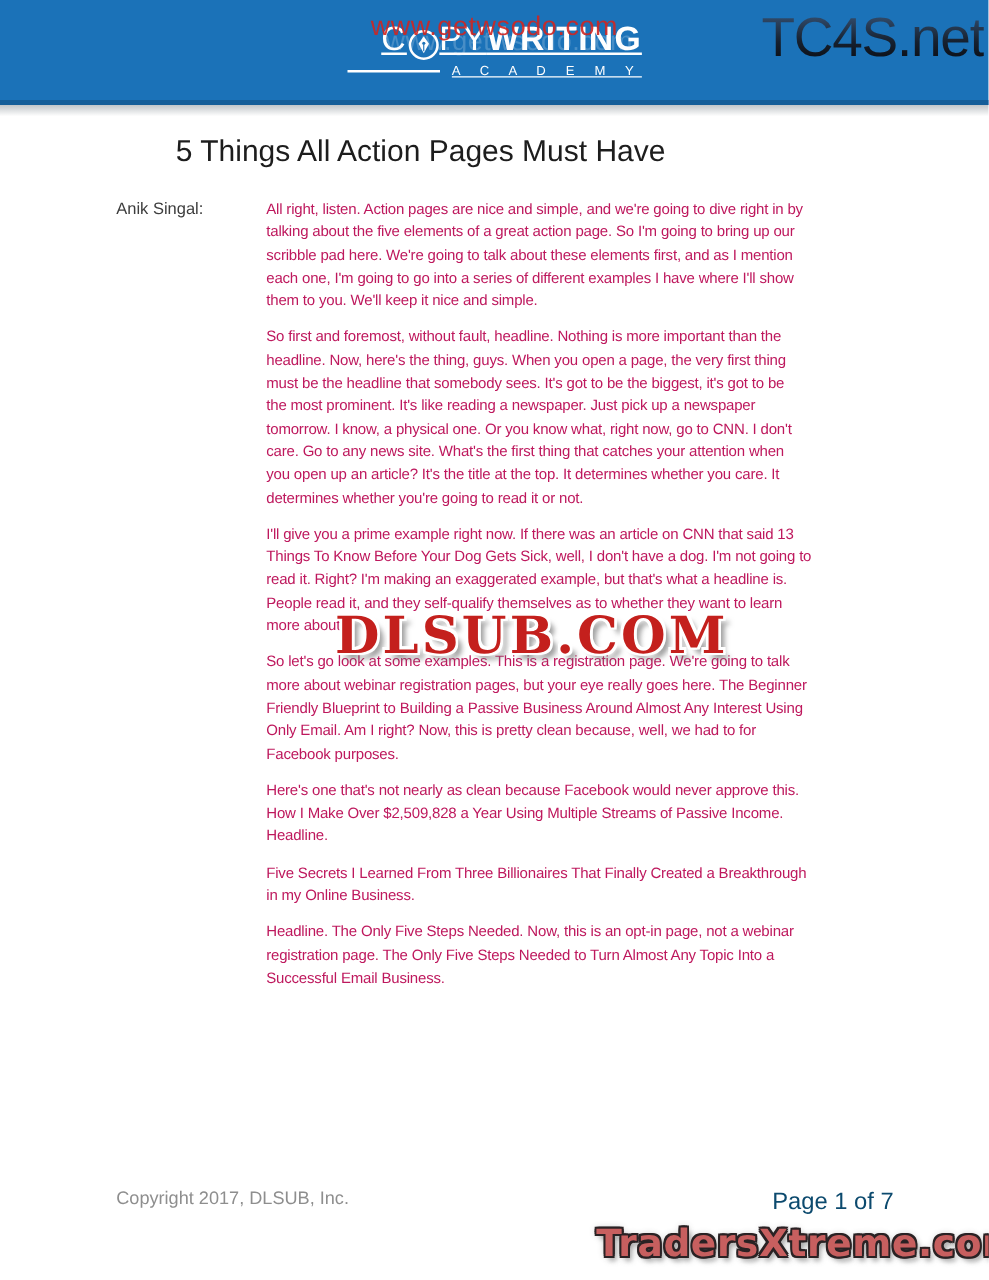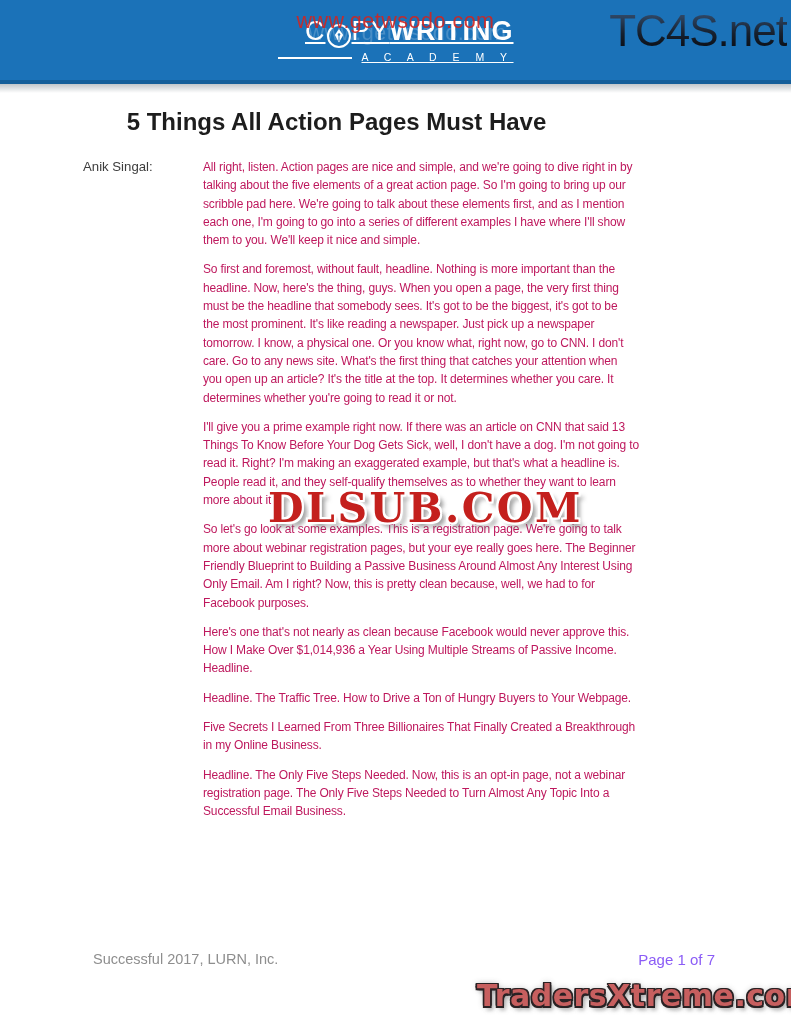--- a/index.html
+++ b/index.html
@@ -49,24 +49,24 @@
   }
   .getwsodo-ghost {
     position:absolute; top:21px; left:50%; transform:translateX(-44%);
     font-size:21.5px; letter-spacing:0.5px; color:rgba(230,240,250,0.22);
     white-space:nowrap;
   }
 
   
   .doc-title {
     position:absolute; top:108px; left:0; width:673px;
-    text-align:center; font-size:24px; font-weight:700; color:#1d1d1d;
+    text-align:center; font-size:24px; font-weight:400; color:#1d1d1d;
   }
   .transcript {
-    position:absolute; top:158px; left:83px; width:660px;
+    position:absolute; top:158px; left:93px; width:660px;
     display:grid; grid-template-columns:120px 1fr; align-items:start;
   }
   .speaker {
     font-size:13.2px; color:#3d3d3d; line-height:18.3px;
   }
   .para {
     white-space:pre-line; font-size:12px; letter-spacing:-0.15px;
     line-height:18.3px; color:#be185d; margin:0 0 11px 0;
   }
 
@@ -91,21 +91,21 @@
       0 0 6px rgba(160,160,160,0.9), 3px 4px 4px rgba(150,150,150,0.8);
   }
 
   
   .footer-copyright {
     position:absolute; top:951px; left:93px;
     font-size:14.5px; color:#8e8e8e;
   }
   .footer-page {
     position:absolute; top:951px; right:76px;
-    font-size:15px; color:#8b5cf6;
+    font-size:19px; color:#0c4a6e;
   }
 </style>
 </head>
 <body>
 
 <div class="page">
 
   <div class="header">
     <div class="logo">
       <div class="logo-top"><span class="logo-copy">C</span><span class="pen-circle">
@@ -145,31 +145,30 @@
 Things To Know Before Your Dog Gets Sick, well, I don't have a dog. I'm not going to
 read it. Right? I'm making an exaggerated example, but that's what a headline is.
 People read it, and they self-qualify themselves as to whether they want to learn
 more about it.</p>
       <p class="para">So let's go look at some examples. This is a registration page. We're going to talk
 more about webinar registration pages, but your eye really goes here. The Beginner
 Friendly Blueprint to Building a Passive Business Around Almost Any Interest Using
 Only Email. Am I right? Now, this is pretty clean because, well, we had to for
 Facebook purposes.</p>
       <p class="para">Here's one that's not nearly as clean because Facebook would never approve this.
-How I Make Over $1,014,936 a Year Using Multiple Streams of Passive Income.
+How I Make Over $2,509,828 a Year Using Multiple Streams of Passive Income.
 Headline.</p>
-      <p class="para">Headline. The Traffic Tree. How to Drive a Ton of Hungry Buyers to Your Webpage.</p>
       <p class="para">Five Secrets I Learned From Three Billionaires That Finally Created a Breakthrough
 in my Online Business.</p>
       <p class="para">Headline. The Only Five Steps Needed. Now, this is an opt-in page, not a webinar
 registration page. The Only Five Steps Needed to Turn Almost Any Topic Into a
 Successful Email Business.</p>
     </div>
   </div>
 
   <div class="dlsub">DLSUB.COM</div>
 
-  <div class="footer-copyright">Successful 2017, LURN, Inc.</div>
+  <div class="footer-copyright">Copyright 2017, DLSUB, Inc.</div>
   <div class="footer-page">Page 1 of 7</div>
 
   <div class="traders">TradersXtreme.com</div>
 
 </div>
 
 </body></html>

